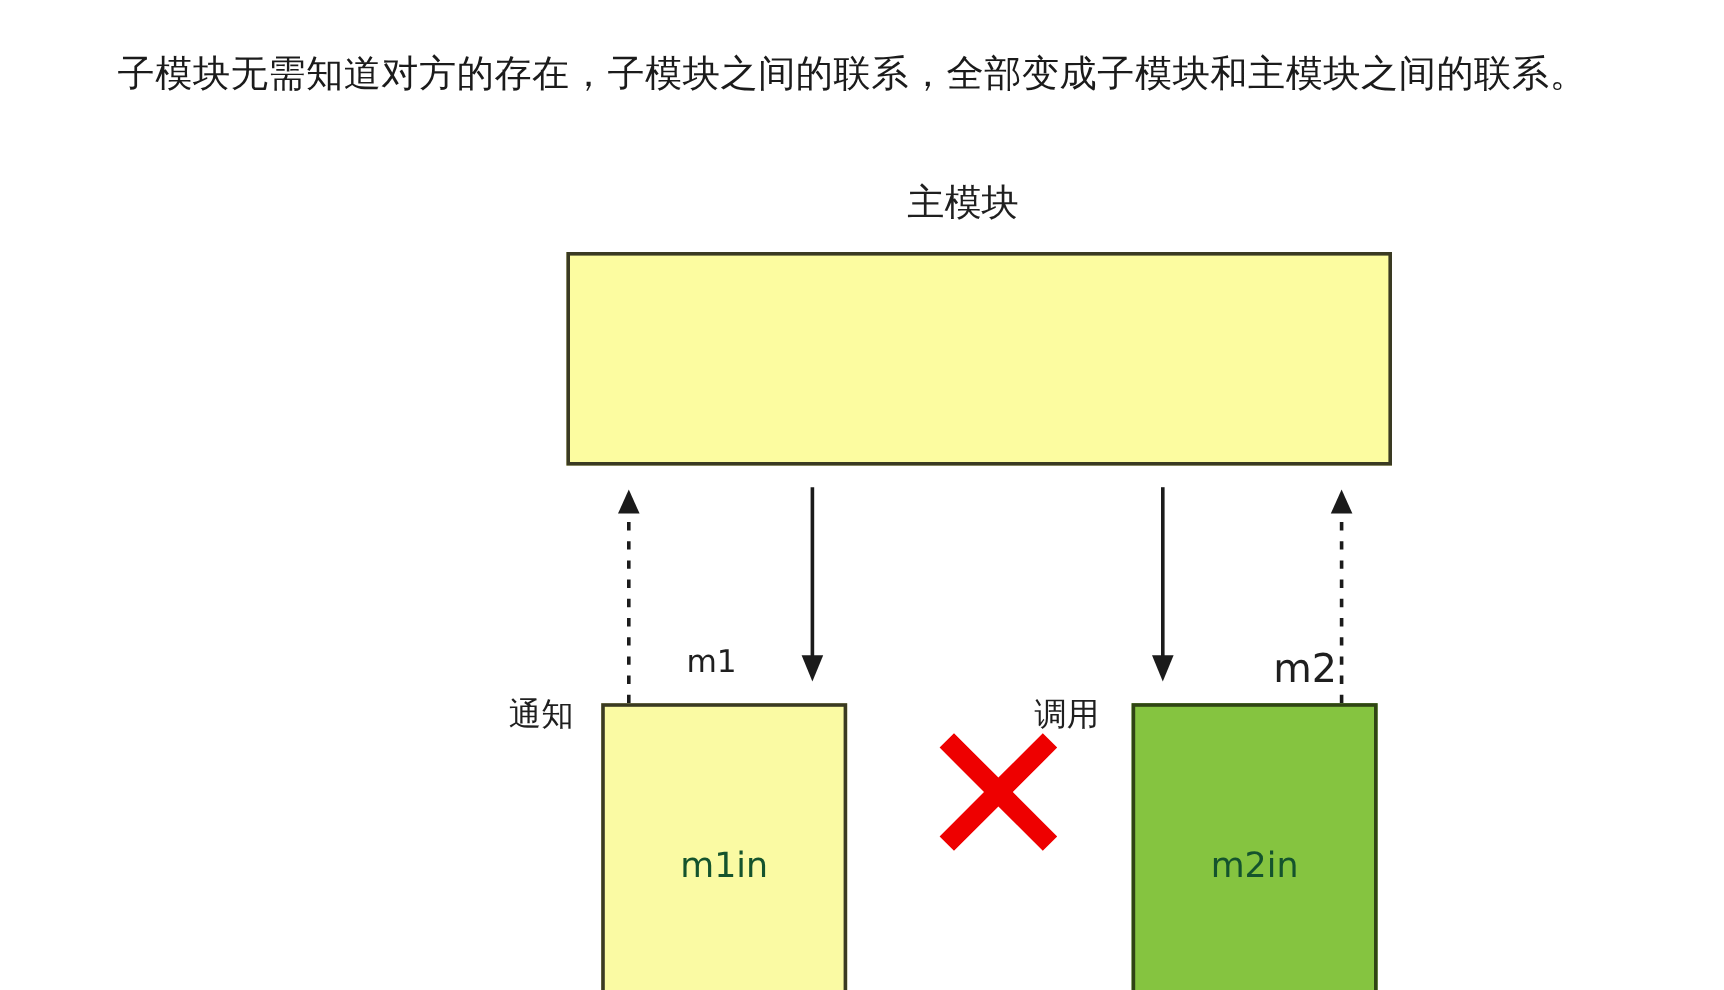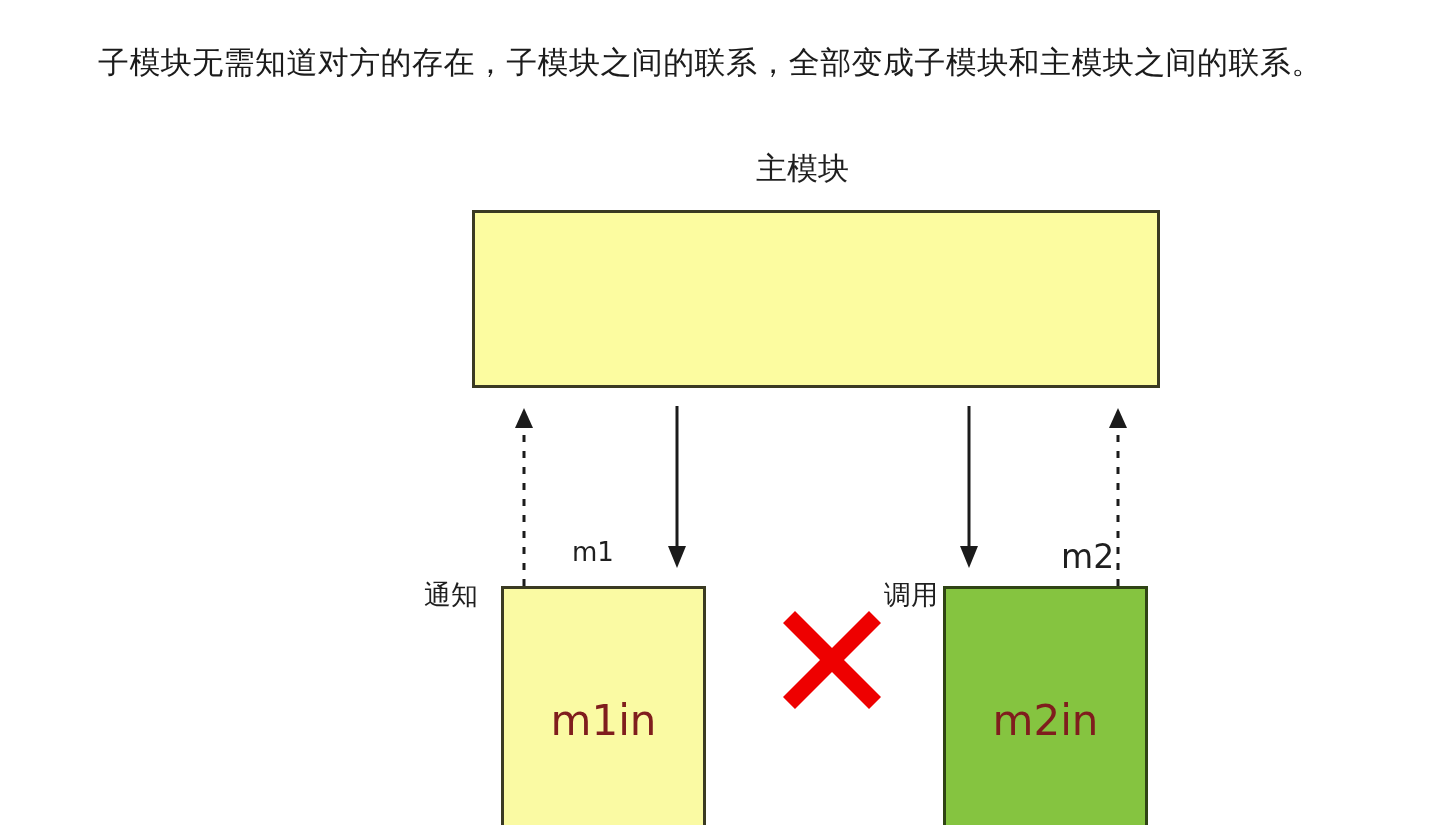--- a/index.html
+++ b/index.html
@@ -75,36 +75,36 @@
   .node-m2 {
     left: 943px;
     top: 476px;
     width: 205px;
     height: 269px;
     background: #85C440;
     border-color: #2f4414;
   }
 
   .node-label {
-    font-size: 42px;
-    color: #7f1d1d;
+    font-size: 29px;
+    color: #14532d;
     font-family: "DejaVu Sans", "Liberation Sans", sans-serif;
   }
 
   
   .text-label {
     position: absolute;
     font-size: 27px;
     color: #1f1f1f;
     white-space: nowrap;
     font-family: "DejaVu Sans", "Liberation Sans", sans-serif;
   }
   .label-main-title { left: 756px; top: 38px; font-size: 31px; }
   .label-notify     { left: 424px; top: 467px; }
-  .label-call       { left: 884px; top: 467px; }
+  .label-call       { left: 862px; top: 467px; }
   .label-m1         { left: 572px; top: 427px; font-size: 26px; }
   .label-m2         { left: 1015px; top: 427px; font-size: 33px; margin-left: 46px; }
 
   
   .connectors {
     position: absolute;
     left: 0; top: 0;
     width: 1437px;
     height: 700px;
     pointer-events: none;

